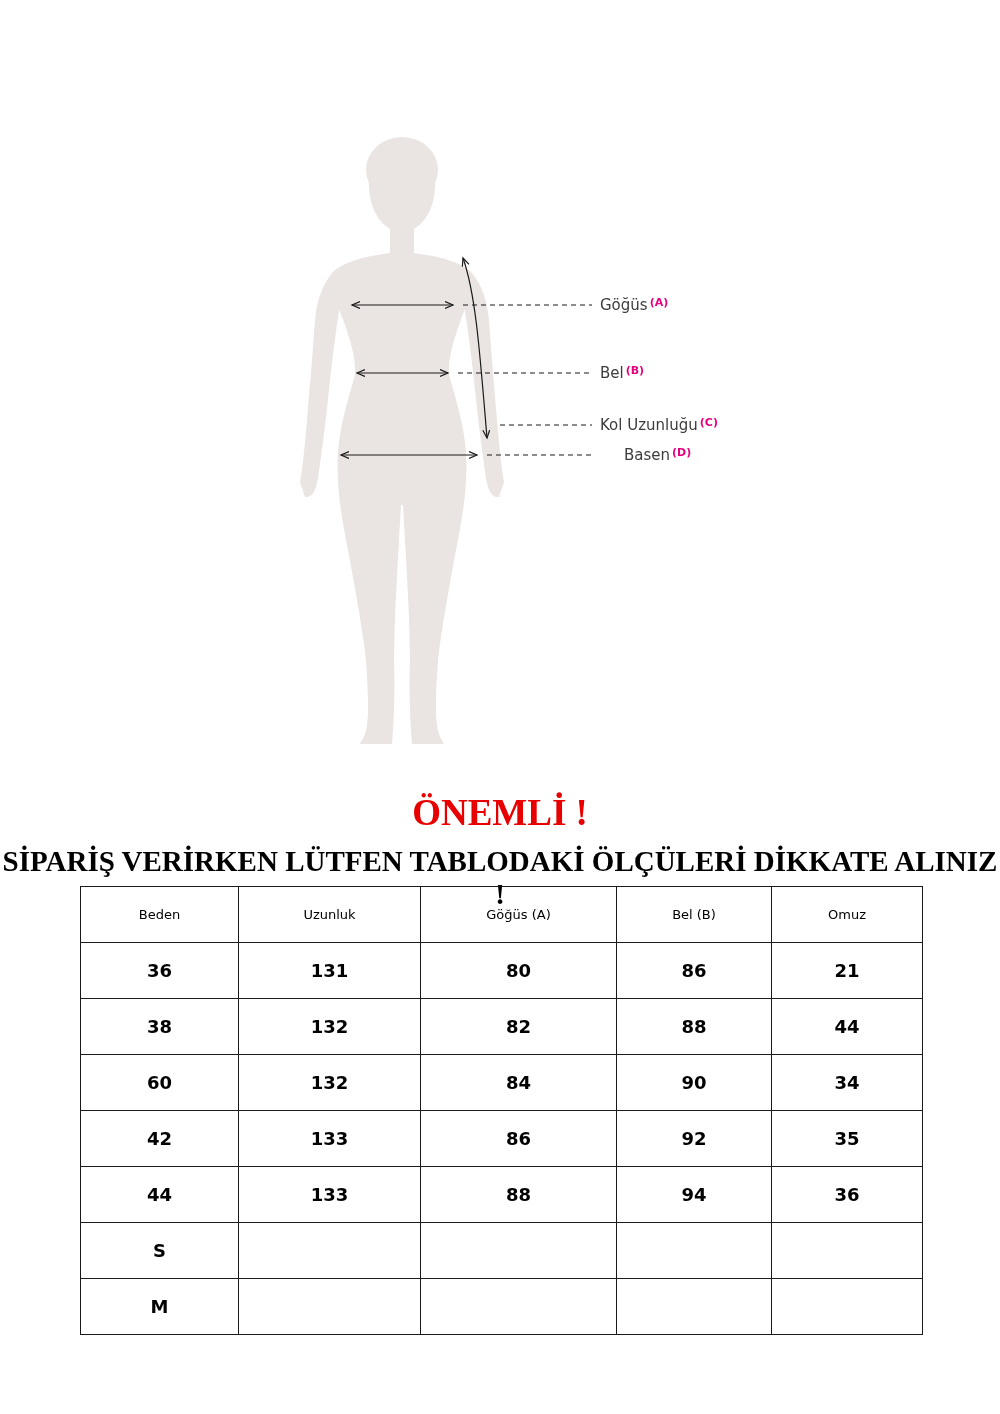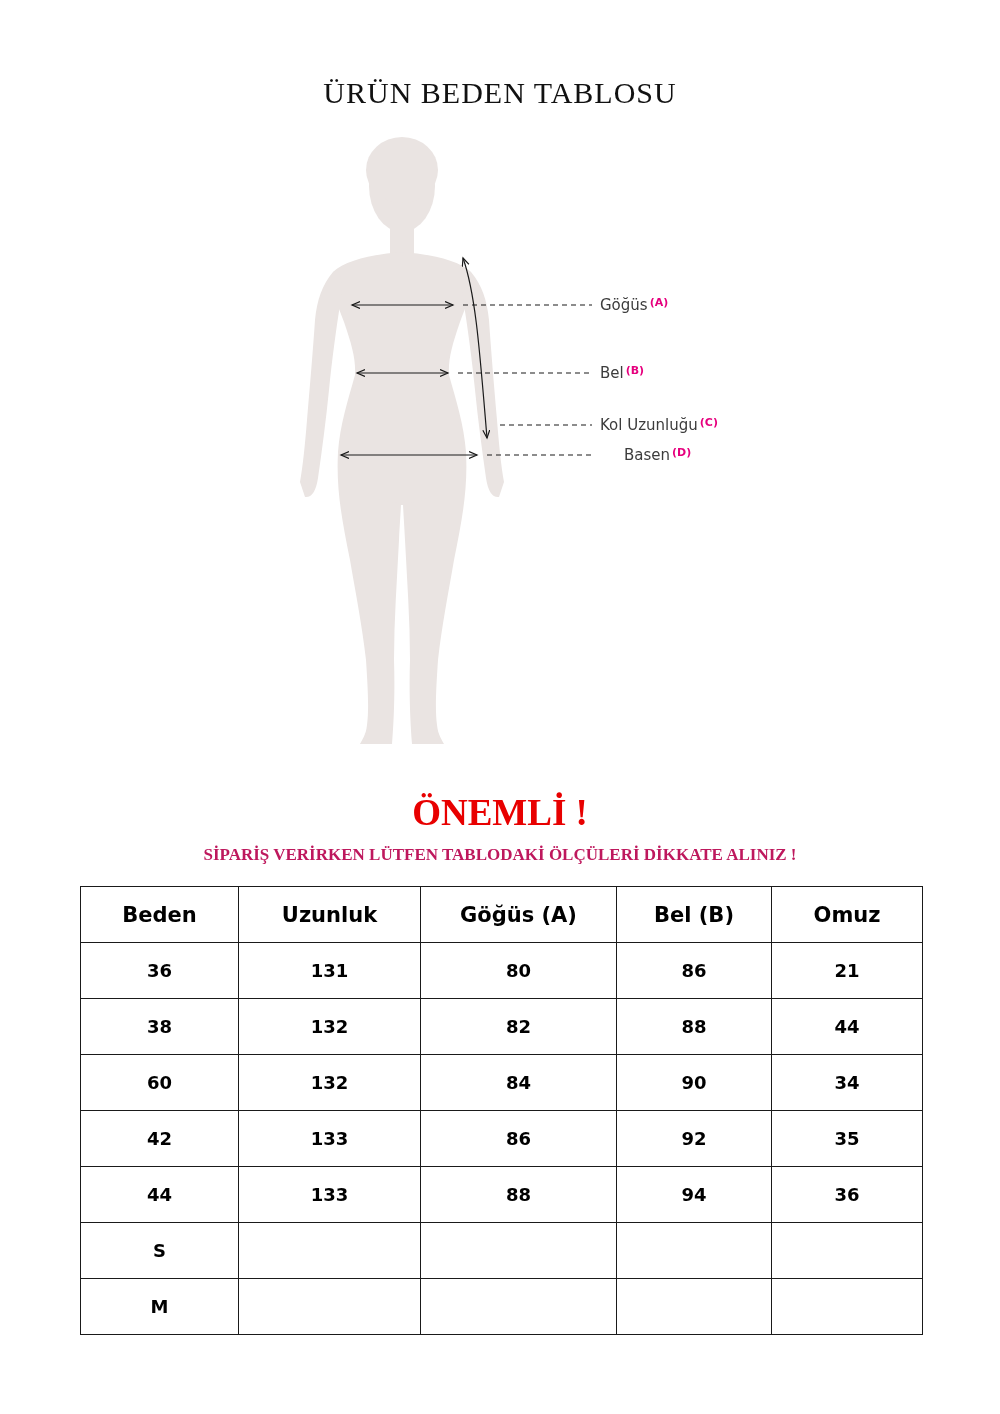--- a/index.html
+++ b/index.html
@@ -22,40 +22,39 @@
     color:#e6007e; font-size:11px; font-weight:bold;
     vertical-align:4px; margin-left:2px;
   }
   .warn-title {
     position:absolute; top:791px; left:0; width:100%; text-align:center;
     color:#e80000; font-family:Liberation Serif, serif; font-weight:700;
     font-size:37px;
   }
   .warn-sub {
     position:absolute; top:845px; left:0; width:100%; text-align:center;
-    color:#be185d; font-family:"Liberation Serif", serif; font-weight:700;
-    font-size:17px;
+    color:#000000; font-family:"Liberation Serif", serif; font-weight:700;
+    font-size:29px;
   }
   table.size-table {
     position:absolute; left:80px; top:886px; width:842px;
     border-collapse:collapse; table-layout:fixed;
   }
   .size-table th, .size-table td {
     border:1px solid #1a1a1a; height:56px; text-align:center;
     vertical-align:middle; color:#000;
   }
-  .size-table th { font-size:21px; font-weight:700; }
+  .size-table th { font-size:13px; font-weight:400; }
   .size-table td { font-size:18px; font-weight:700; }
 </style>
 </head>
 <body>
 
 <div class="page">
 
-  <h1 class="page-title">ÜRÜN BEDEN TABLOSU</h1>
 
   <svg class="diagram-svg" width="1000" height="780" viewBox="0 0 1000 780">
     <defs>
       <marker id="arr" markerWidth="10" markerHeight="9" refX="8" refY="4" orient="auto-start-reverse" markerUnits="userSpaceOnUse">
         <path d="M0,0.5 L8,4 L0,7.5" fill="none" stroke="#1a1a1a" stroke-width="1.2"></path>
       </marker>
     </defs>
 
     <g fill="#eae4e2">
 

